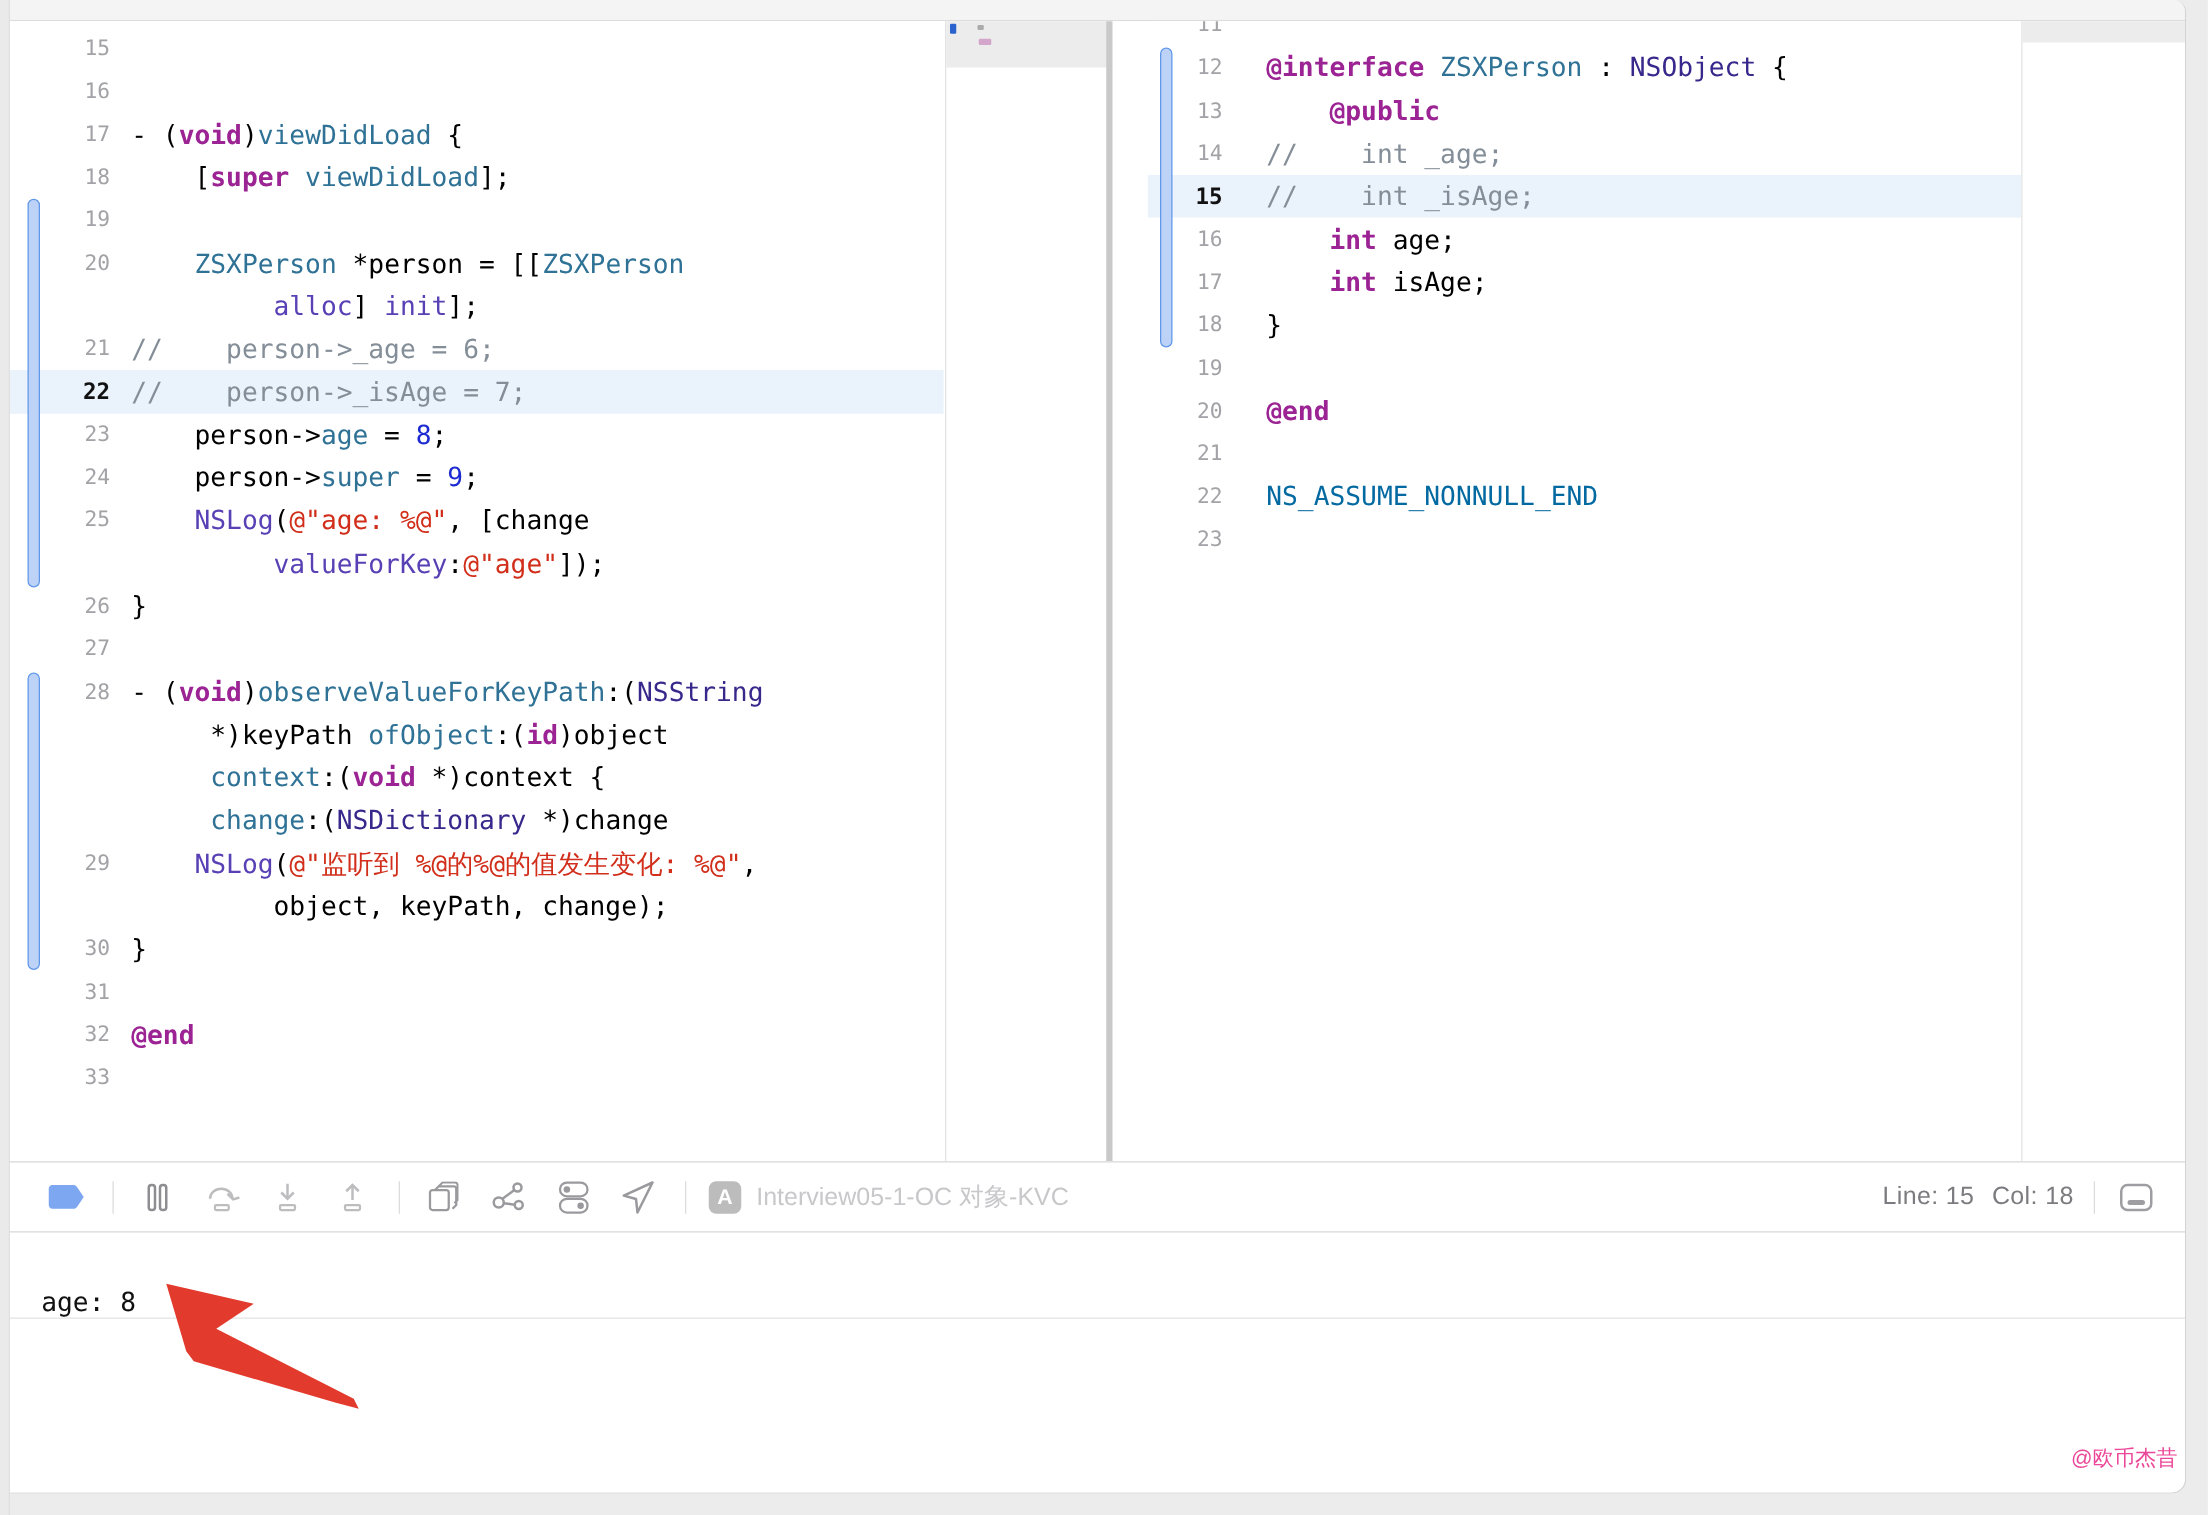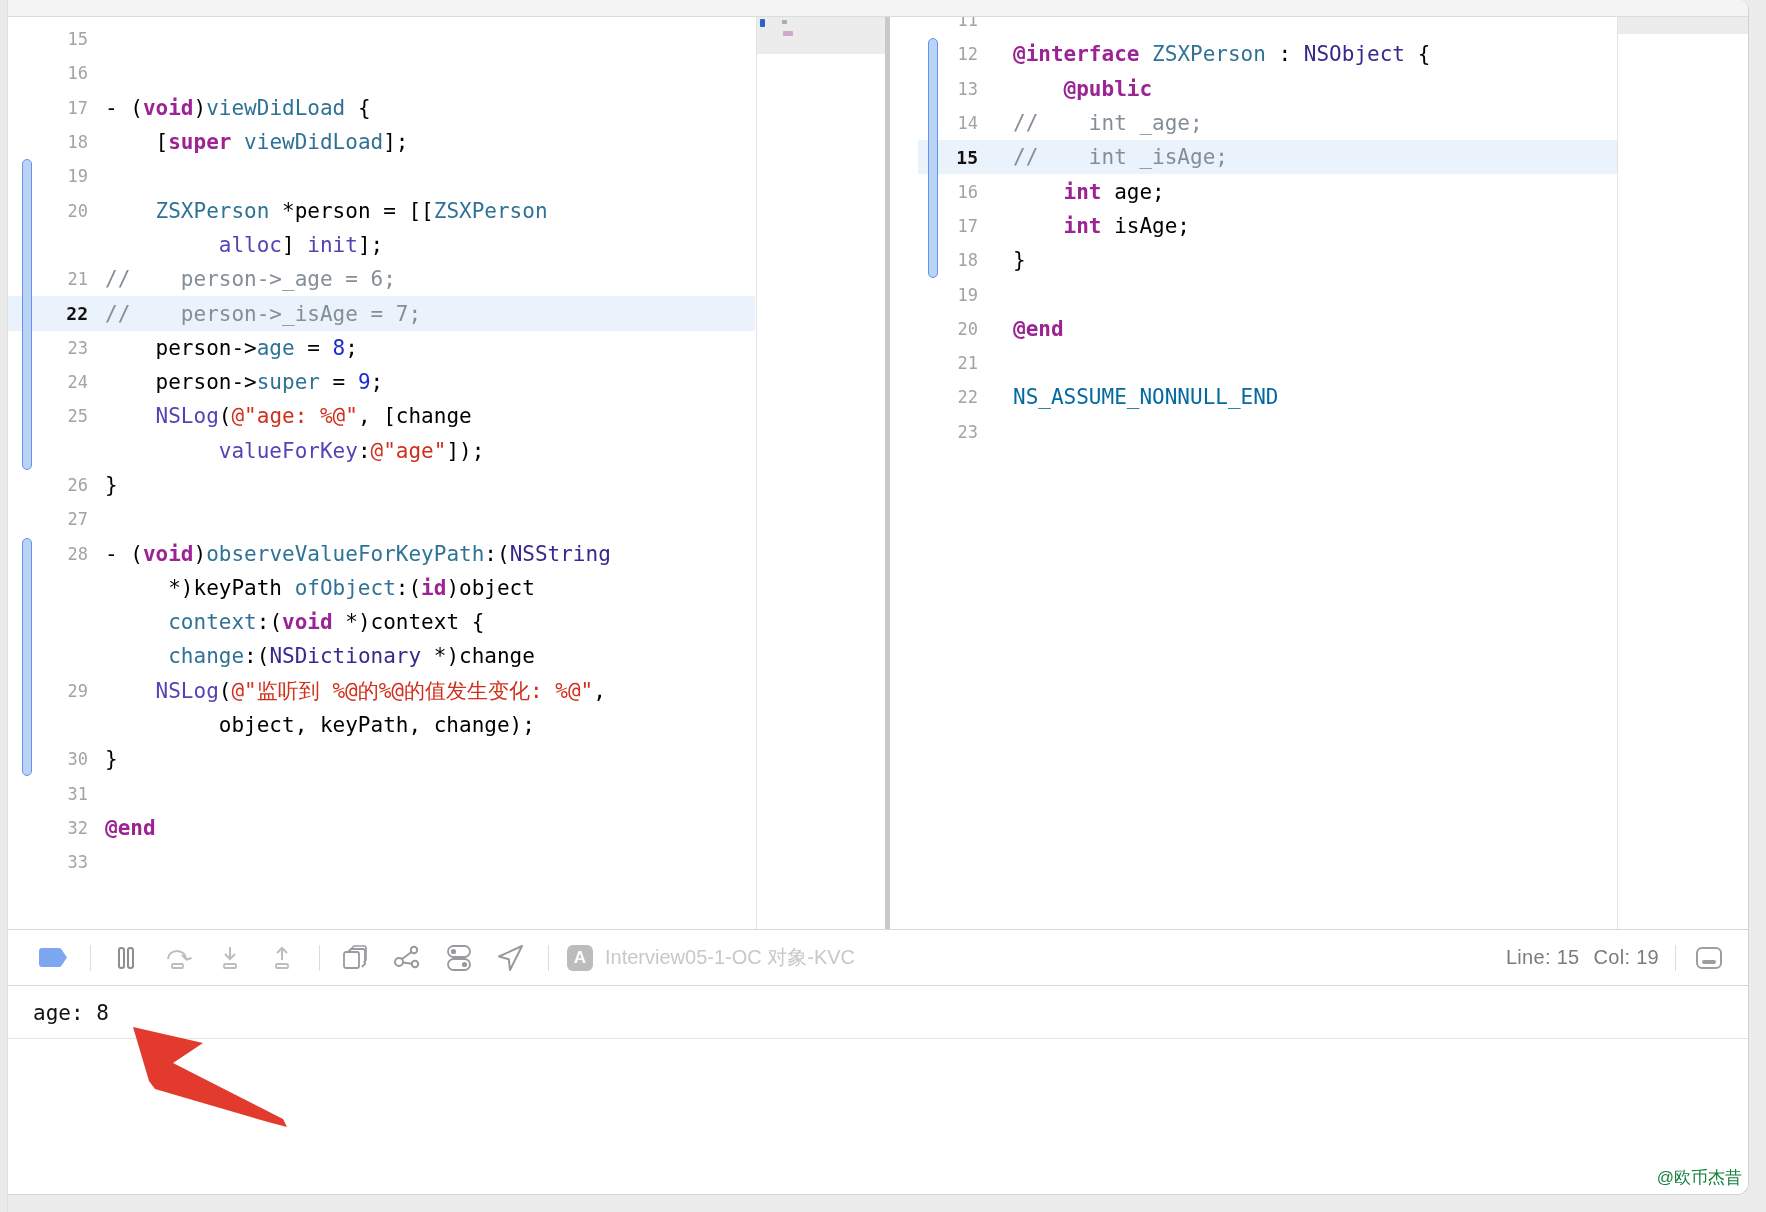--- a/index.html
+++ b/index.html
@@ -55,25 +55,25 @@
   .appbadge{width:26px;height:26px;border-radius:6px;background:#bcbcbc;color:#fff;
             display:flex;align-items:center;justify-content:center;font-size:17px;font-weight:bold;margin-right:12px;}
   #app-label{font-size:20px;color:#c8c8cb;}
   #tb-right{margin-left:auto;display:flex;align-items:center;padding-right:22px;}
   #status{font-size:20px;color:#7c7c80;letter-spacing:.3px;}
   #status span{margin-left:14px;}
   #status span:first-child{margin-left:0;}
 
   
   #console{position:absolute;left:0;top:987px;width:100%;height:207px;background:#fff;}
-  #console-line{height:52px;display:flex;align-items:center;border-bottom:1px solid #e4e4e4;
+  #console-line{height:68px;display:flex;align-items:flex-end;border-bottom:1px solid #e4e4e4;
                 padding-left:33px;box-sizing:border-box;}
   #console-text{font-family:"DejaVu Sans Mono",monospace;font-size:21px;color:#111;}
   #arrow{position:absolute;left:0;top:0;pointer-events:none;}
-  #watermark{position:absolute;right:6px;bottom:5px;font-size:17px;color:#15803d;}
+  #watermark{position:absolute;right:6px;bottom:16px;font-size:17px;color:#ec4899;}
 </style>
 </head>
 <body>
 
 <div id="stage">
   <div id="window">
     <div id="topstrip"></div>
 
     <div id="editors">
       <div id="pane-left" class="pane">
@@ -203,21 +203,21 @@
             <svg width="28" height="28" viewBox="0 0 28 28">
         <path d="M25 2 L13 26 l-1.2-10.8 L2 12.5 Z" fill="none" stroke="#9a9a9e" stroke-width="2" stroke-linejoin="round"></path>
             </svg>
           </div>
           <div class="tsep"></div>
           <div class="appbadge">A</div>
           <span id="app-label">Interview05-1-OC 对象-KVC</span>
         </div>
       <div id="tb-right">
         <div id="status">
-          <span>Line: 15</span><span>Col: 19</span>
+          <span>Line: 15</span><span>Col: 18</span>
         </div>
         <div class="tsep" style="margin:0 16px;"></div>
         <div class="tbtn" style="margin-right:0;">
           <svg width="28" height="24" viewBox="0 0 28 24">
             <rect x="2" y="2" width="24" height="20" rx="5" fill="none" stroke="#9e9ea2" stroke-width="2"></rect>
             <rect x="7" y="14" width="14" height="4" rx="2" fill="#9e9ea2"></rect>
           </svg>
         </div>
       </div>
     </div>

